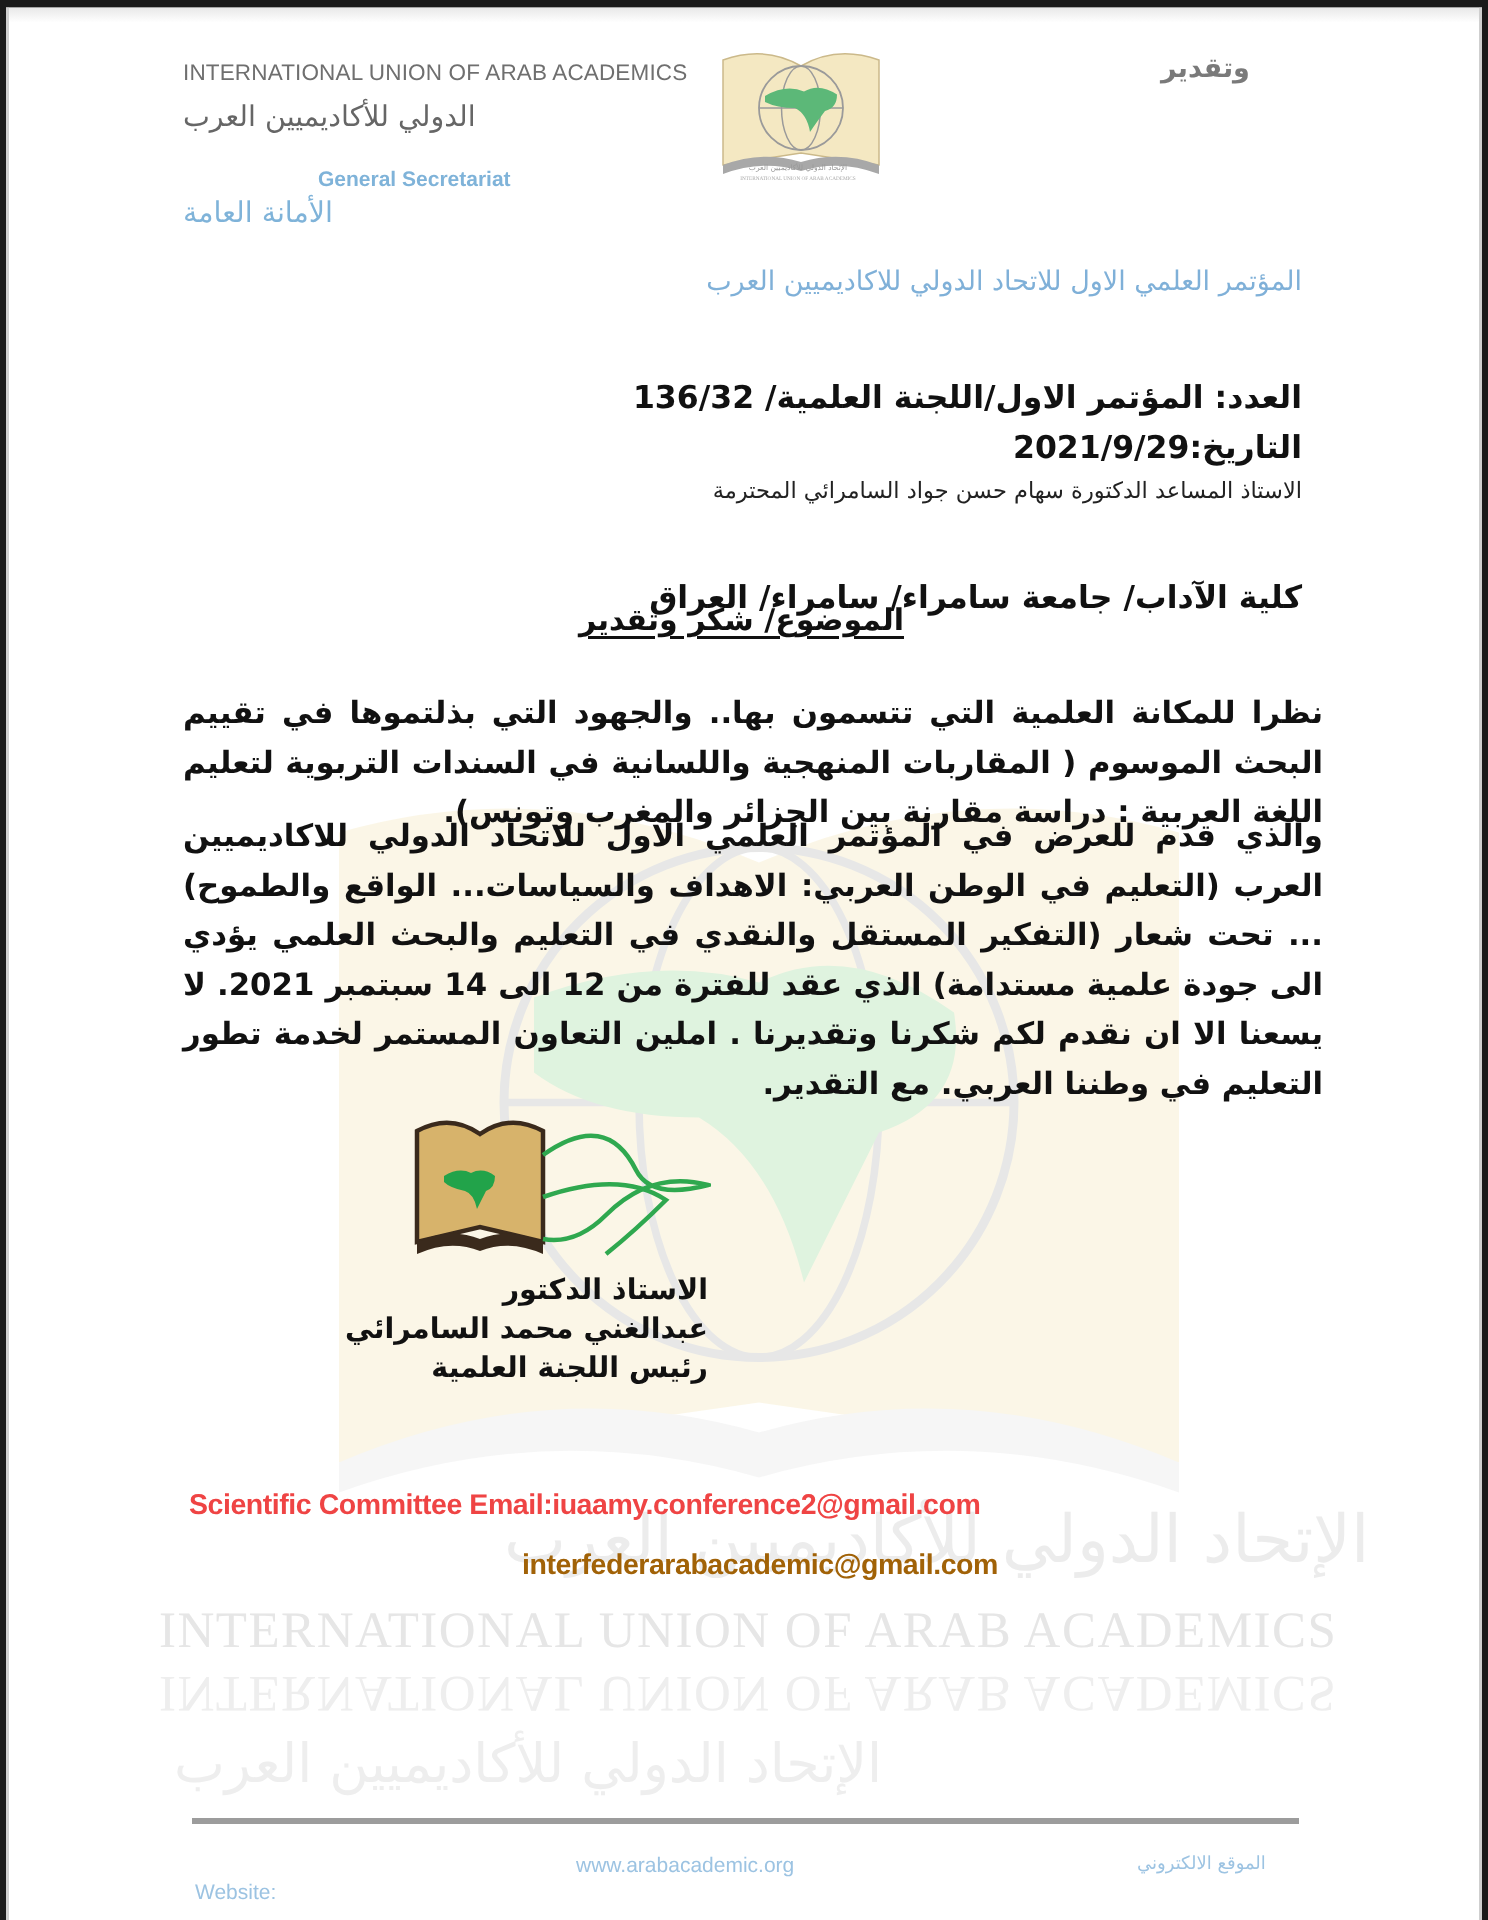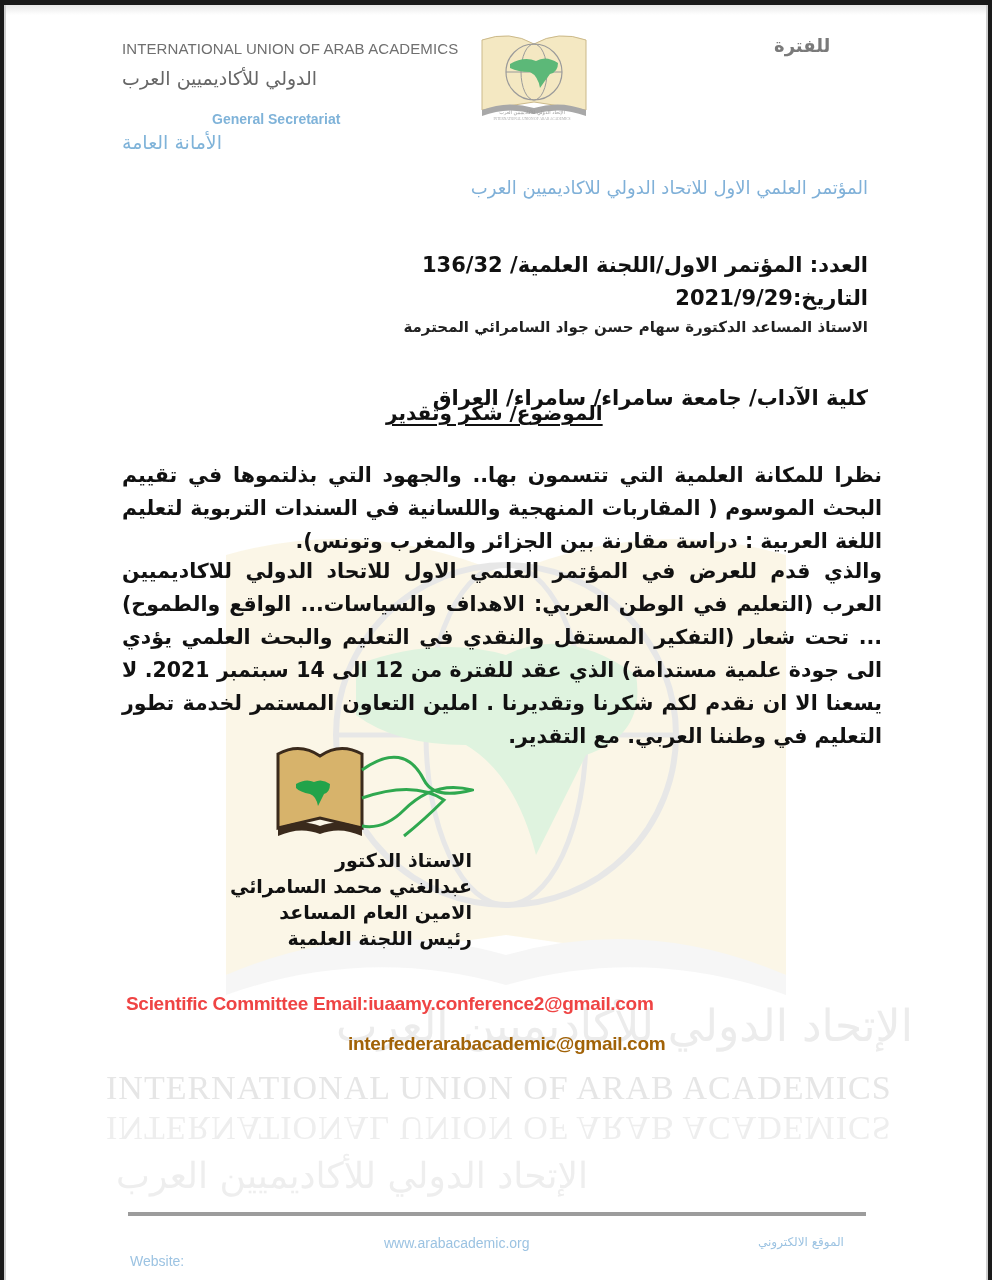--- a/index.html
+++ b/index.html
@@ -32,27 +32,27 @@
     .logo-top { position: absolute; left: 472px; top: 20px; width: 112px; height: 100px; }
     .logo-cap1 { position: absolute; left: 476px; top: 104px; width: 100px; font-size: 5px; color: #999; text-align: center; direction: rtl; }
     .logo-cap2 { position: absolute; left: 474px; top: 112px; width: 104px; font-size: 3.5px; color: #aaa; text-align: center; white-space: nowrap; font-family: "Liberation Serif", serif; }
     .conf-title { position: absolute; right: 118px; top: 172px; font-size: 18px; color: #7fb0d8; direction: rtl; white-space: nowrap; }
 
     
     .rtl { direction: rtl; text-align: left; }
     .meta { position: absolute; right: 118px; color: #111; font-weight: bold; white-space: nowrap; }
     .m1 { top: 248px; font-size: 21px; }
     .m2 { top: 281px; font-size: 21px; margin-left: 19px; }
-    .m3 { top: 313px; font-size: 15px; font-weight: bold; color: #222; }
+    .m3 { top: 313px; font-size: 15px; font-weight: normal; color: #222; }
     .m4 { top: 338px; font-size: 21px; margin-top: 43px; }
 
     .subject { position: absolute; left: 380px; top: 396px; font-size: 20px; font-weight: bold; color: #111; text-decoration: underline; text-underline-offset: 4px; direction: rtl; white-space: nowrap; }
     .para { position: absolute; left: 116px; width: 760px; font-size: 20.5px; font-weight: bold; color: #111; line-height: 33px; direction: rtl; text-align: justify; text-align-last: right; }
     .para1 { top: 426px; margin-top: 28px; }
-    .para2 { top: 550px; }
+    .para2 { top: 536px; }
 
     
     .sig-logo { position: absolute; left: 268px; top: 735px; width: 200px; height: 100px; }
     .sig { position: absolute; left: 170px; top: 842px; width: 296px; font-size: 19px; font-weight: bold; color: #111; direction: rtl; text-align: right; line-height: 26px; }
 
     
     .email1 { position: absolute; left: 120px; top: 988px; font-family: "Liberation Sans", sans-serif; font-weight: bold; font-size: 19px; color: #ef4444; white-space: nowrap; letter-spacing: -0.3px; }
     .email2 { position: absolute; left: 342px; top: 1028px; font-family: "Liberation Sans", sans-serif; font-weight: bold; font-size: 19px; color: #a16207; white-space: nowrap; letter-spacing: -0.3px; }
 
     
@@ -75,21 +75,21 @@
     <path d="M150 150 Q230 120 300 140 Q360 110 430 160 Q440 220 380 240 Q350 300 330 340 Q310 260 260 230 Q190 230 150 200 Z" fill="#9fdc9f"></path>
     <path d="M20 460 Q160 400 300 440 Q440 400 580 460 L580 480 Q440 430 300 470 Q160 430 20 480 Z" fill="#e4e4e4"></path>
   </svg>
   <div class="wm-arabic-top">الإتحاد الدولي للأكاديميين العرب</div>
   <div class="wm-text" style="left:100px; top:1064px;">INTERNATIONAL  UNION OF ARAB ACADEMICS</div>
   <div class="wm-text" style="left:100px; top:1104px; transform: scaleY(-1); color:#eeeeee;">INTERNATIONAL  UNION OF ARAB ACADEMICS</div>
   <div class="wm-arabic-bot">الإتحاد الدولي للأكاديميين العرب</div>
 
   <div class="hdr-en">INTERNATIONAL UNION OF ARAB ACADEMICS</div>
   <div class="hdr-ar">الدولي للأكاديميين العرب</div>
-  <div class="hdr-ittihad">للفترة</div>
+  <div class="hdr-ittihad">وتقدير</div>
   <div class="hdr-gs">General Secretariat</div>
   <div class="hdr-gs-ar">الأمانة العامة</div>
 
   <svg class="logo-top" viewBox="0 0 112 90">
     <path d="M4 10 L4 80 L56 72 L108 80 L108 10 Q80 0 56 14 Q32 0 4 10 Z" fill="#f4e8c2" stroke="#cbb98a" stroke-width="1"></path>
     <path d="M4 80 Q30 70 56 78 Q82 70 108 80 L108 86 Q82 76 56 84 Q30 76 4 86 Z" fill="#a8a8a8"></path>
     <circle cx="56" cy="42" r="28" fill="none" stroke="#9a9a9a" stroke-width="1.2"></circle>
     <ellipse cx="56" cy="42" rx="13" ry="28" fill="none" stroke="#9a9a9a" stroke-width="1"></ellipse>
     <line x1="28" y1="42" x2="84" y2="42" stroke="#9a9a9a" stroke-width="1"></line>
     <path d="M32 34 Q46 26 58 31 Q68 25 80 33 Q80 42 72 44 Q66 52 62 58 Q60 46 52 42 Q40 42 32 38 Z" fill="#5cb878"></path>
@@ -113,21 +113,20 @@
     <path d="M4 14 L4 88 L46 78 L88 88 L88 14 Q66 2 46 16 Q26 2 4 14 Z" fill="#d7b36b" stroke="#3a2a1c" stroke-width="3"></path>
     <path d="M4 88 Q26 78 46 86 Q66 78 88 88 L88 96 Q66 86 46 94 Q26 86 4 96 Z" fill="#3a2a1c"></path>
     <path d="M22 44 Q32 38 40 42 Q48 38 56 44 Q56 52 50 54 Q46 62 44 66 Q42 56 36 54 Q26 52 22 48 Z" fill="#22a34a"></path>
     <path d="M88 30 Q130 0 150 40 Q160 60 198 50 Q160 40 130 70 Q110 90 88 86" fill="none" stroke="#2fa84f" stroke-width="3"></path>
     <path d="M88 58 Q140 40 170 60 Q150 80 130 96" fill="none" stroke="#2fa84f" stroke-width="3"></path>
   </svg>
 
   <div class="sig">
     <div>الاستاذ الدكتور</div>
     <div>عبدالغني محمد السامرائي</div>
-    <div>الامين العام المساعد</div>
     <div>رئيس اللجنة العلمية</div>
   </div>
 
   <div class="email1">Scientific Committee Email:iuaamy.conference2@gmail.com</div>
   <div class="email2">interfederarabacademic@gmail.com</div>
 
   <div class="footer-line"></div>
   <div class="f-web">Website:</div>
   <div class="f-url">www.arabacademic.org</div>
   <div class="f-ar">الموقع الالكتروني</div>

